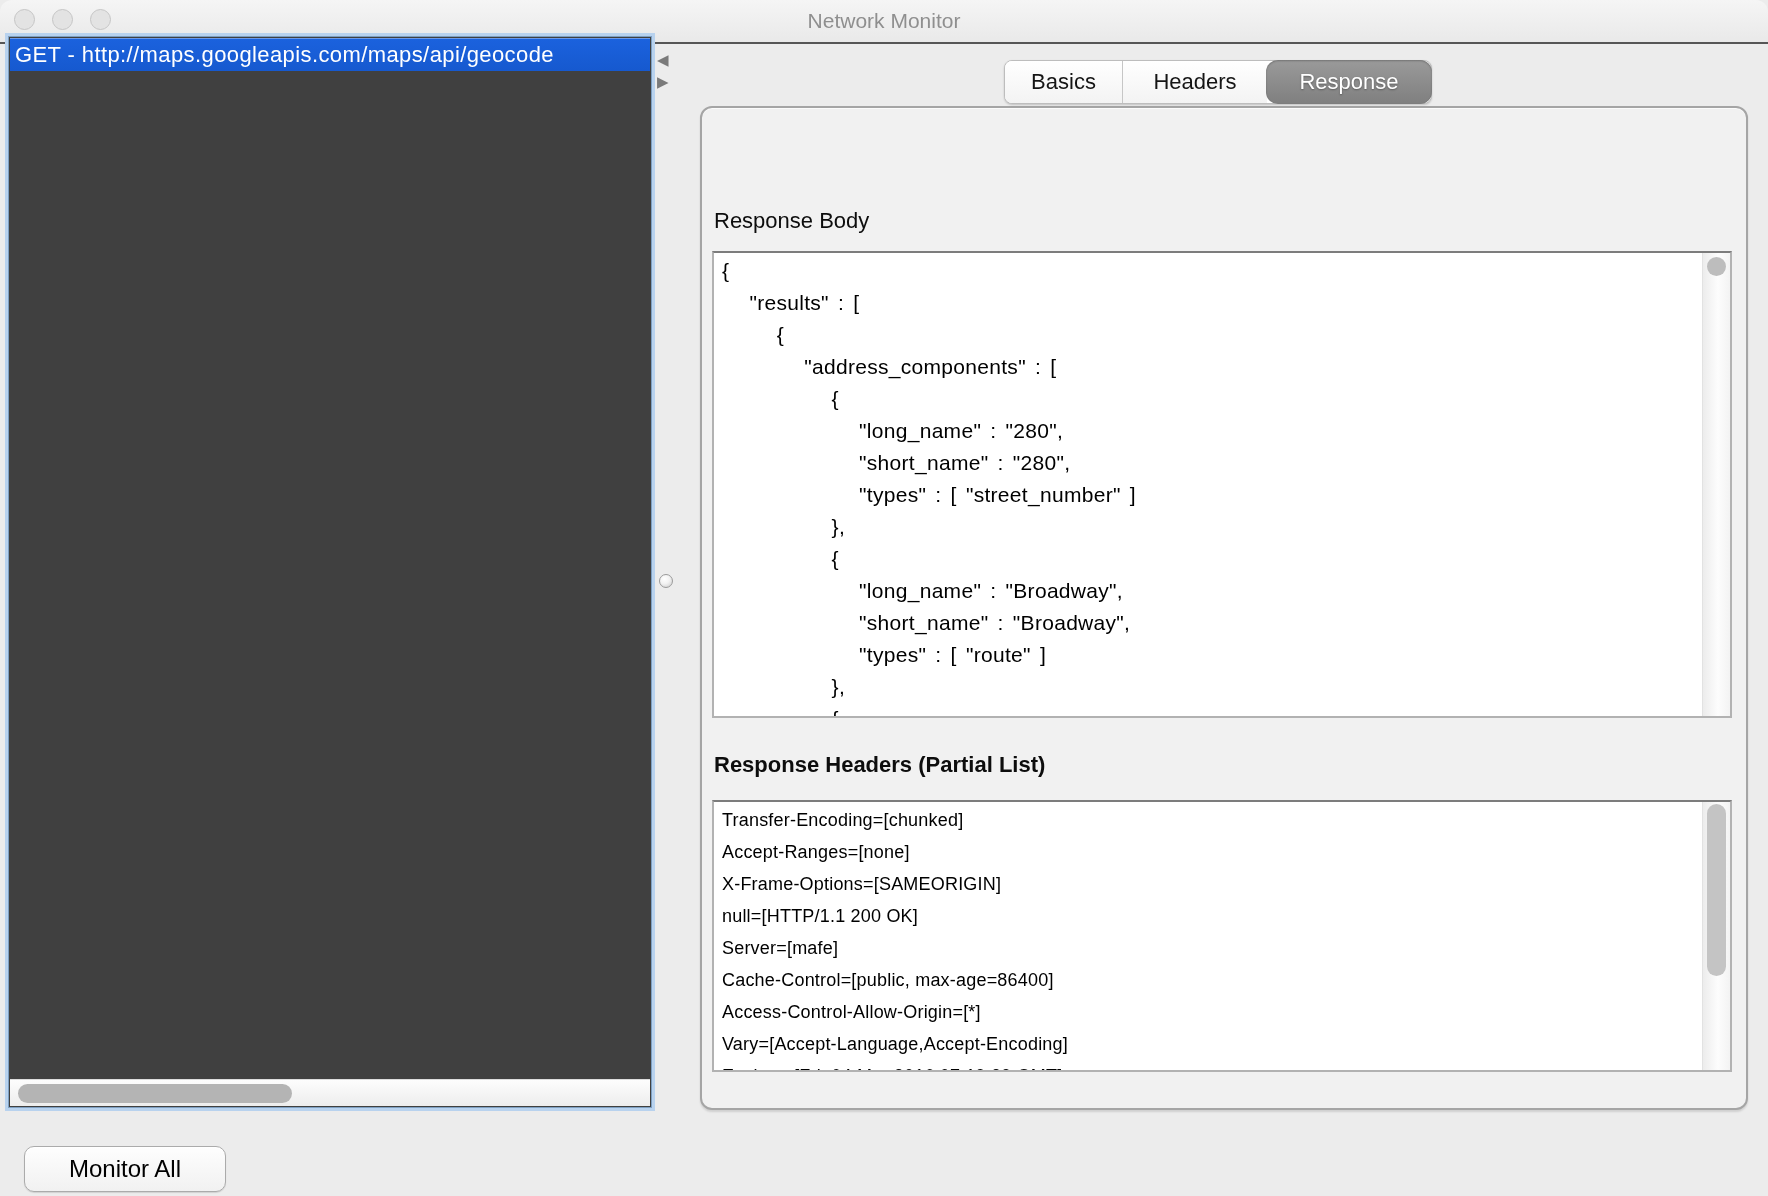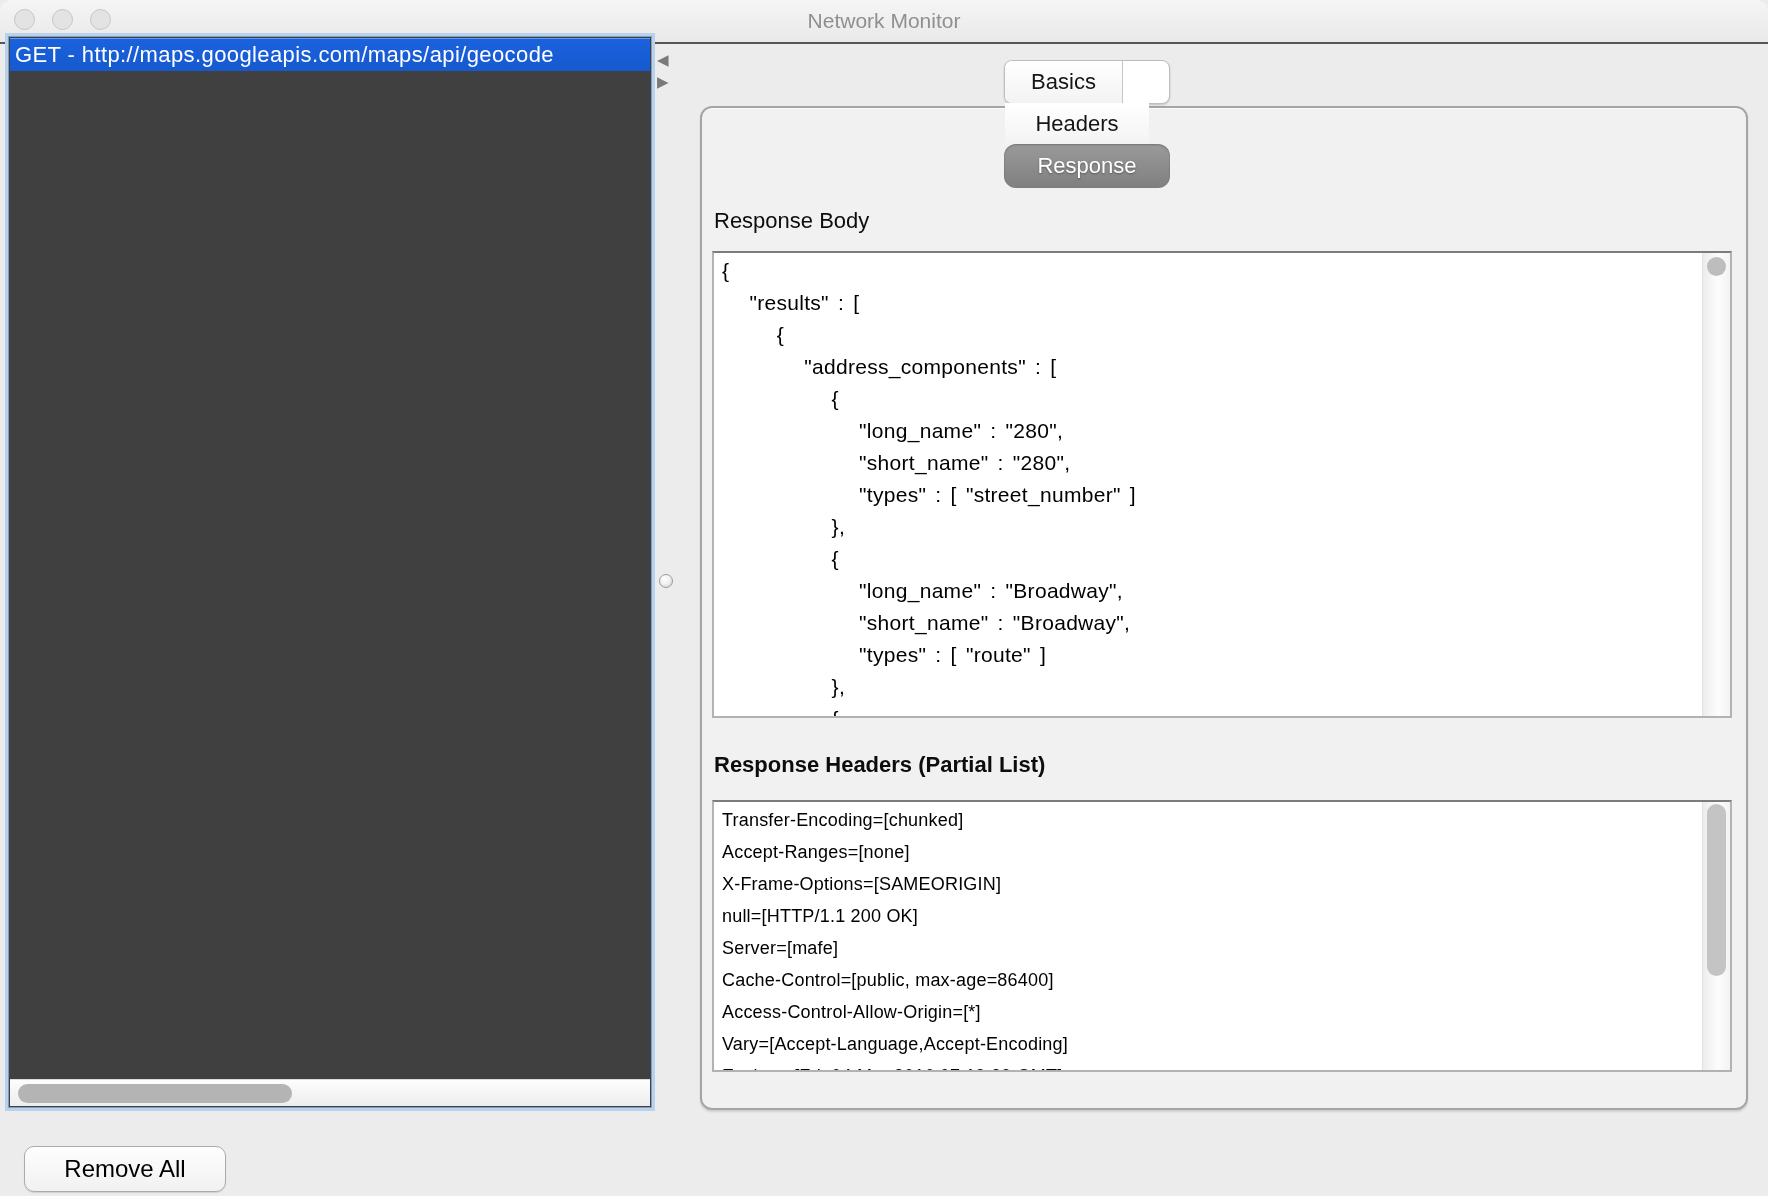--- a/index.html
+++ b/index.html
@@ -44,21 +44,21 @@
   .div-arrow{position:absolute;left:2px;color:#7a7a7a;font-size:15px;line-height:15px;}
   .div-arrow.a1{top:4px;}
   .div-arrow.a2{top:26px;}
   .dimple{position:absolute;left:4px;top:526px;width:14px;height:14px;border-radius:50%;
     background:radial-gradient(circle at 38% 32%,#ffffff 0%,#f2f2f2 45%,#c9c9c9 100%);
     border:1px solid #9b9b9b;}
 
   
   .tabs{position:absolute;left:1004px;top:60px;height:44px;display:flex;
     border:1px solid #bdbdbd;border-radius:8px;background:#fff;
-    box-shadow:0 1px 2px rgba(0,0,0,.18);flex-direction:column;}
+    box-shadow:0 1px 2px rgba(0,0,0,.18);}
   .tab{height:42px;line-height:42px;text-align:center;font-size:22px;color:#151515;
     background:linear-gradient(#ffffff,#f3f3f3);}
   .tab.t0{width:118px;border-radius:7px 0 0 7px;border-right:1px solid #c6c6c6;}
   .tab.t1{width:144px;}
   .tab.selected{width:166px;background:linear-gradient(#9a9a9a,#7f7f7f);
     color:#fff;text-shadow:0 1px 2px rgba(0,0,0,.35);
     border-radius:12px;margin:-1px;height:44px;line-height:44px;
     box-shadow:inset 0 1px 2px rgba(0,0,0,.25);}
 
   
@@ -162,15 +162,15 @@
 Server=[mafe]
 Cache-Control=[public, max-age=86400]
 Access-Control-Allow-Origin=[*]
 Vary=[Accept-Language,Accept-Encoding]
 Expires=[Fri, 04 Mar 2016 07:19:29 GMT]</pre>
     <div class="vscroll">
       <div class="vthumb-bar"></div>
     </div>
   </div>
 
-  <button class="remove-all">Remove All</button>
+  <button class="remove-all">Monitor All</button>
 
 </div>
 
 </body></html>

